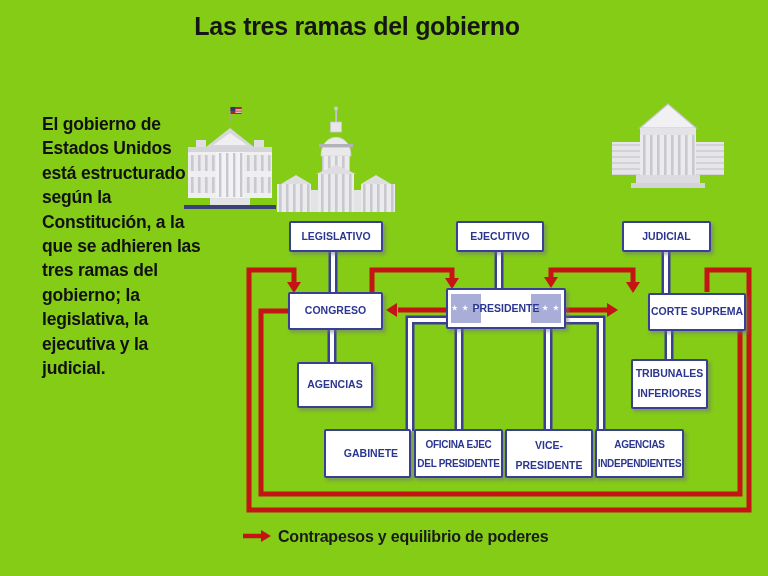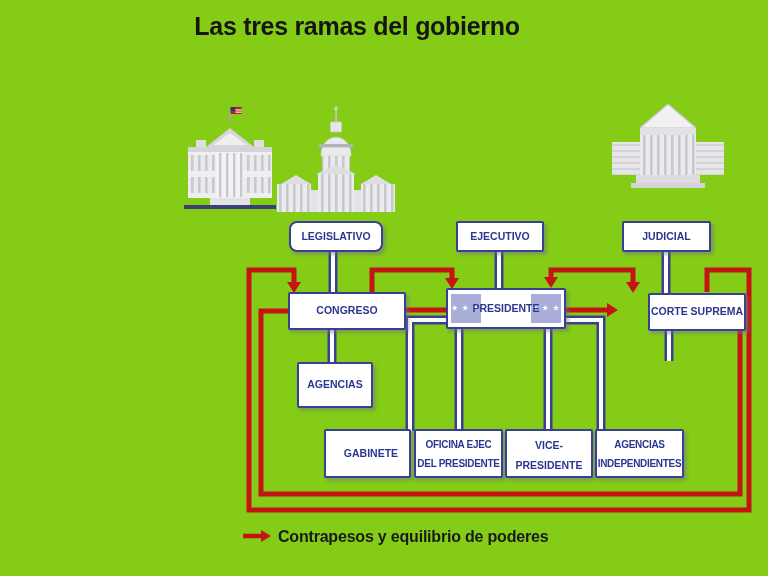--- a/index.html
+++ b/index.html
@@ -40,20 +40,31 @@
     font-size:16px;font-weight:bold;color:#1a1a1a;letter-spacing:-0.2px;
   }
 </style>
 </head>
 <body>
 
 <div id="slide">
 
   <div id="title">Las tres ramas del gobierno</div>
 
+  <div id="intro">El gobierno de
+Estados Unidos
+está estructurado
+según la
+Constitución, a la
+que se adhieren las
+tres ramas del
+gobierno; la
+legislativa, la
+ejecutiva y la
+judicial.</div>
 
   <svg id="buildings" class="layer" width="768" height="576" viewBox="0 0 768 576">
     <defs>
       <pattern id="pcols" width="7" height="8" patternUnits="userSpaceOnUse">
         <rect width="7" height="8" fill="#ebebee"></rect>
           <rect x="2" width="2.6" height="8" fill="#c8c8cf"></rect>
       </pattern>
       <pattern id="prows" width="8" height="6" patternUnits="userSpaceOnUse">
         <rect width="8" height="6" fill="#e6e6e9"></rect>
           <rect y="2" width="8" height="2" fill="#d2d2d7"></rect>
@@ -130,45 +141,49 @@
       <polygon points="719,313 730,306 730,320"></polygon>
       <polygon points="452,289 445,278 459,278"></polygon>
       <polygon points="551,288 544,277 558,277"></polygon>
       <polygon points="633,293 626,282 640,282"></polygon>
       <polygon points="386,310 397,303 397,317"></polygon>
       <polygon points="618,310 607,303 607,317"></polygon>
       <polygon points="271,536 261,530 261,542"></polygon>
     </g>
   </svg>
 
-  <div class="dbox" style="left:289px;top:221px;width:94px;height:31px;border-radius:8px;">
+  <div class="dbox" style="left:289px;top:221px;width:94px;height:31px;">
     <span class="lbl">LEGISLATIVO</span>
   </div>
   <div class="dbox" style="left:456px;top:221px;width:88px;height:31px;">
     <span class="lbl">EJECUTIVO</span>
   </div>
   <div class="dbox" style="left:622px;top:221px;width:89px;height:31px;">
     <span class="lbl">JUDICIAL</span>
   </div>
 
-  <div class="dbox" style="left:288px;top:292px;width:118px;height:38px;">
+  <div class="dbox" style="left:288px;top:292px;width:95px;height:38px;">
     <span class="lbl">CONGRESO</span>
   </div>
   <div class="dbox" style="left:446px;top:288px;width:120px;height:41px;">
     <span class="starband left">★ ★ ★</span>
     <span class="lbl">PRESIDENTE</span>
     <span class="starband right">★ ★ ★</span>
   </div>
   <div class="dbox" style="left:620px;top:293px;width:98px;height:38px;margin-left:28px;">
     <span class="lbl">CORTE SUPREMA</span>
   </div>
 
   <div class="dbox" style="left:297px;top:362px;width:76px;height:46px;">
     <span class="lbl">AGENCIAS</span>
   </div>
+  <div class="dbox" style="left:631px;top:359px;width:77px;height:50px;">
+    <span class="lbl">TRIBUNALES
+INFERIORES</span>
+  </div>
 
   <div class="dbox" style="left:324px;top:429px;width:87px;height:49px;padding-left:7px;">
     <span class="lbl">GABINETE</span>
   </div>
   <div class="dbox sm" style="left:414px;top:429px;width:89px;height:49px;">
     <span class="lbl">OFICINA EJEC
 DEL PRESIDENTE</span>
   </div>
   <div class="dbox" style="left:505px;top:429px;width:88px;height:49px;align-items:flex-end;">
     <span class="lbl">VICE-

